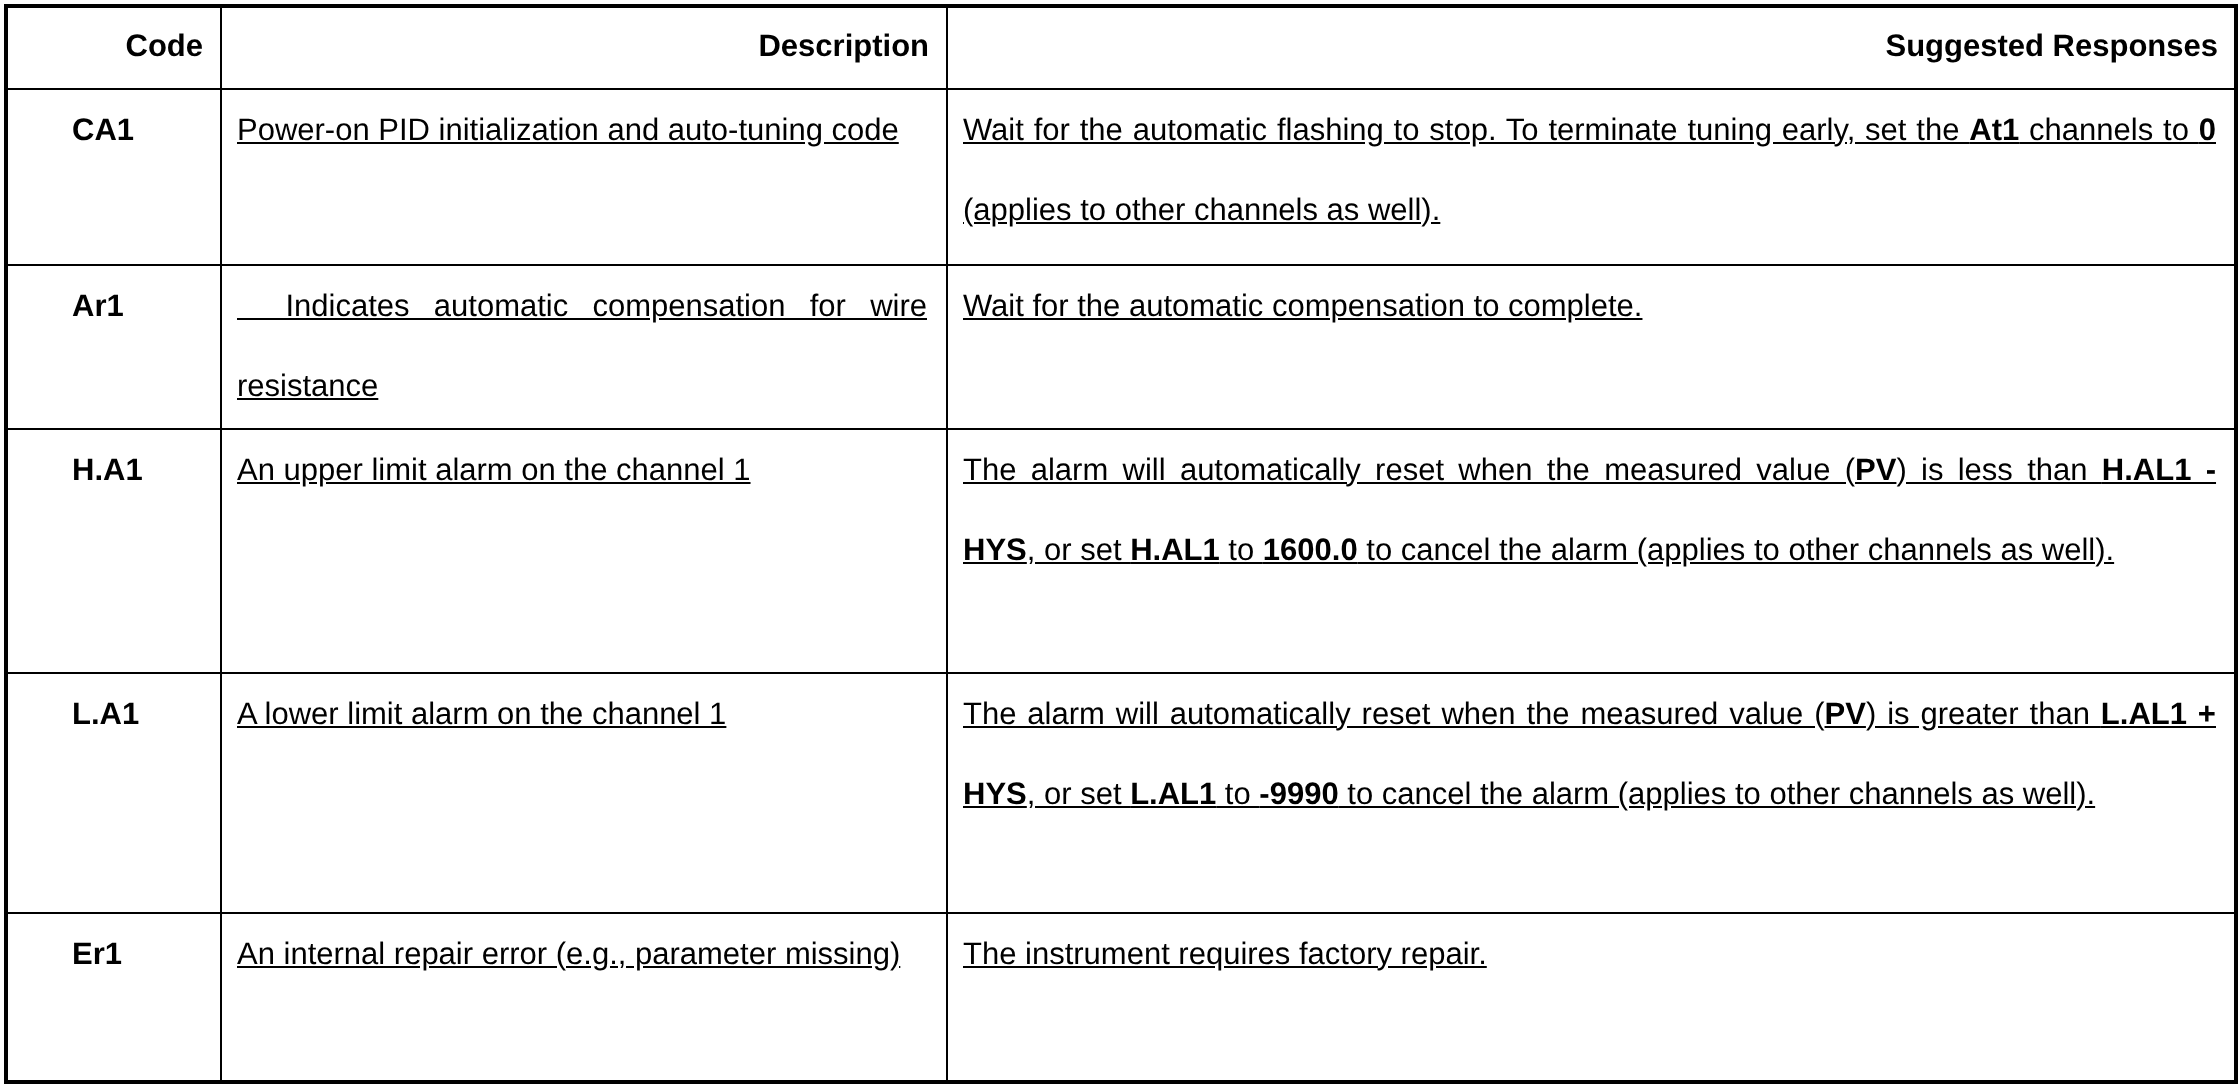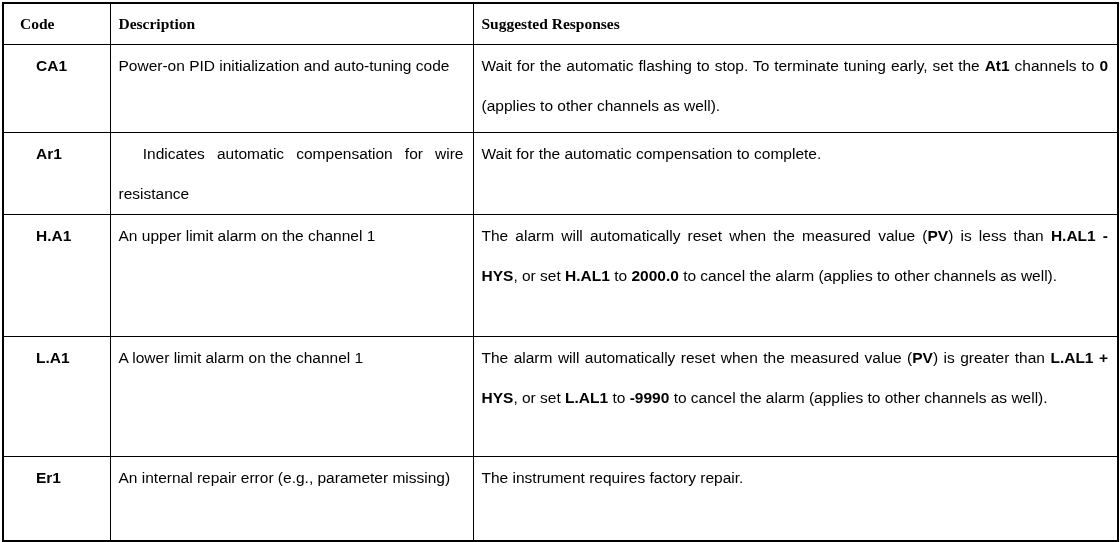--- a/index.html
+++ b/index.html
@@ -28,37 +28,37 @@
     overflow: hidden;
   }
   table.codes thead tr { height: 41px; }
   table.codes tbody tr:nth-child(1) { height: 88px; }
   table.codes tbody tr:nth-child(2) { height: 77px; }
   table.codes tbody tr:nth-child(3) { height: 122px; }
   table.codes tbody tr:nth-child(4) { height: 120px; margin-left: 40px; }
   table.codes tbody tr:nth-child(5) { height: 85px; }
   th {
     font-weight: bold;
-    text-align: left;
+    text-align: right;
     vertical-align: middle;
     padding: 0 8px;
-    font-family: Liberation Serif, serif;
   }
   th:first-child { padding-left: 16px; }
   td {
     vertical-align: top;
     line-height: 40px;
     padding: 1px 9px 0 8px;
   }
   td.code {
     font-weight: bold;
     padding-left: 32px;
   }
   td.desc, td.resp {
     text-align: justify;
+    text-decoration: underline;
   }
   .b { font-weight: bold; }
 </style>
 </head>
 <body>
 
 <div class="page">
   <table class="codes">
     <colgroup>
       <col style="width:107px">
@@ -79,21 +79,21 @@
           <td class="resp"><span>Wait for the automatic flashing to stop. To terminate tuning early, set the </span><span class="b">At1</span><span> channels to </span><span class="b">0</span><span> (applies to other channels as well).</span></td>
         </tr>
         <tr>
           <td class="code"><span class="b">Ar1</span></td>
           <td class="desc"><span>&nbsp;&nbsp;Indicates automatic compensation for wire resistance</span></td>
           <td class="resp"><span>Wait for the automatic compensation to complete.</span></td>
         </tr>
         <tr>
           <td class="code"><span class="b">H.A1</span></td>
           <td class="desc"><span>An upper limit alarm on the channel 1</span></td>
-          <td class="resp"><span>The alarm will automatically reset when the measured value (</span><span class="b">PV</span><span>) is less than </span><span class="b">H.AL1 - HYS</span><span>, or set </span><span class="b">H.AL1</span><span> to </span><span class="b">2000.0</span><span> to cancel the alarm (applies to other channels as well).</span></td>
+          <td class="resp"><span>The alarm will automatically reset when the measured value (</span><span class="b">PV</span><span>) is less than </span><span class="b">H.AL1 - HYS</span><span>, or set </span><span class="b">H.AL1</span><span> to </span><span class="b">1600.0</span><span> to cancel the alarm (applies to other channels as well).</span></td>
         </tr>
         <tr>
           <td class="code"><span class="b">L.A1</span></td>
           <td class="desc"><span>A lower limit alarm on the channel 1</span></td>
           <td class="resp"><span>The alarm will automatically reset when the measured value (</span><span class="b">PV</span><span>) is greater than </span><span class="b">L.AL1 + HYS</span><span>, or set </span><span class="b">L.AL1</span><span> to </span><span class="b">-9990</span><span> to cancel the alarm (applies to other channels as well).</span></td>
         </tr>
         <tr>
           <td class="code"><span class="b">Er1</span></td>
           <td class="desc"><span>An internal repair error (e.g., parameter missing)</span></td>
           <td class="resp"><span>The instrument requires factory repair.</span></td>

